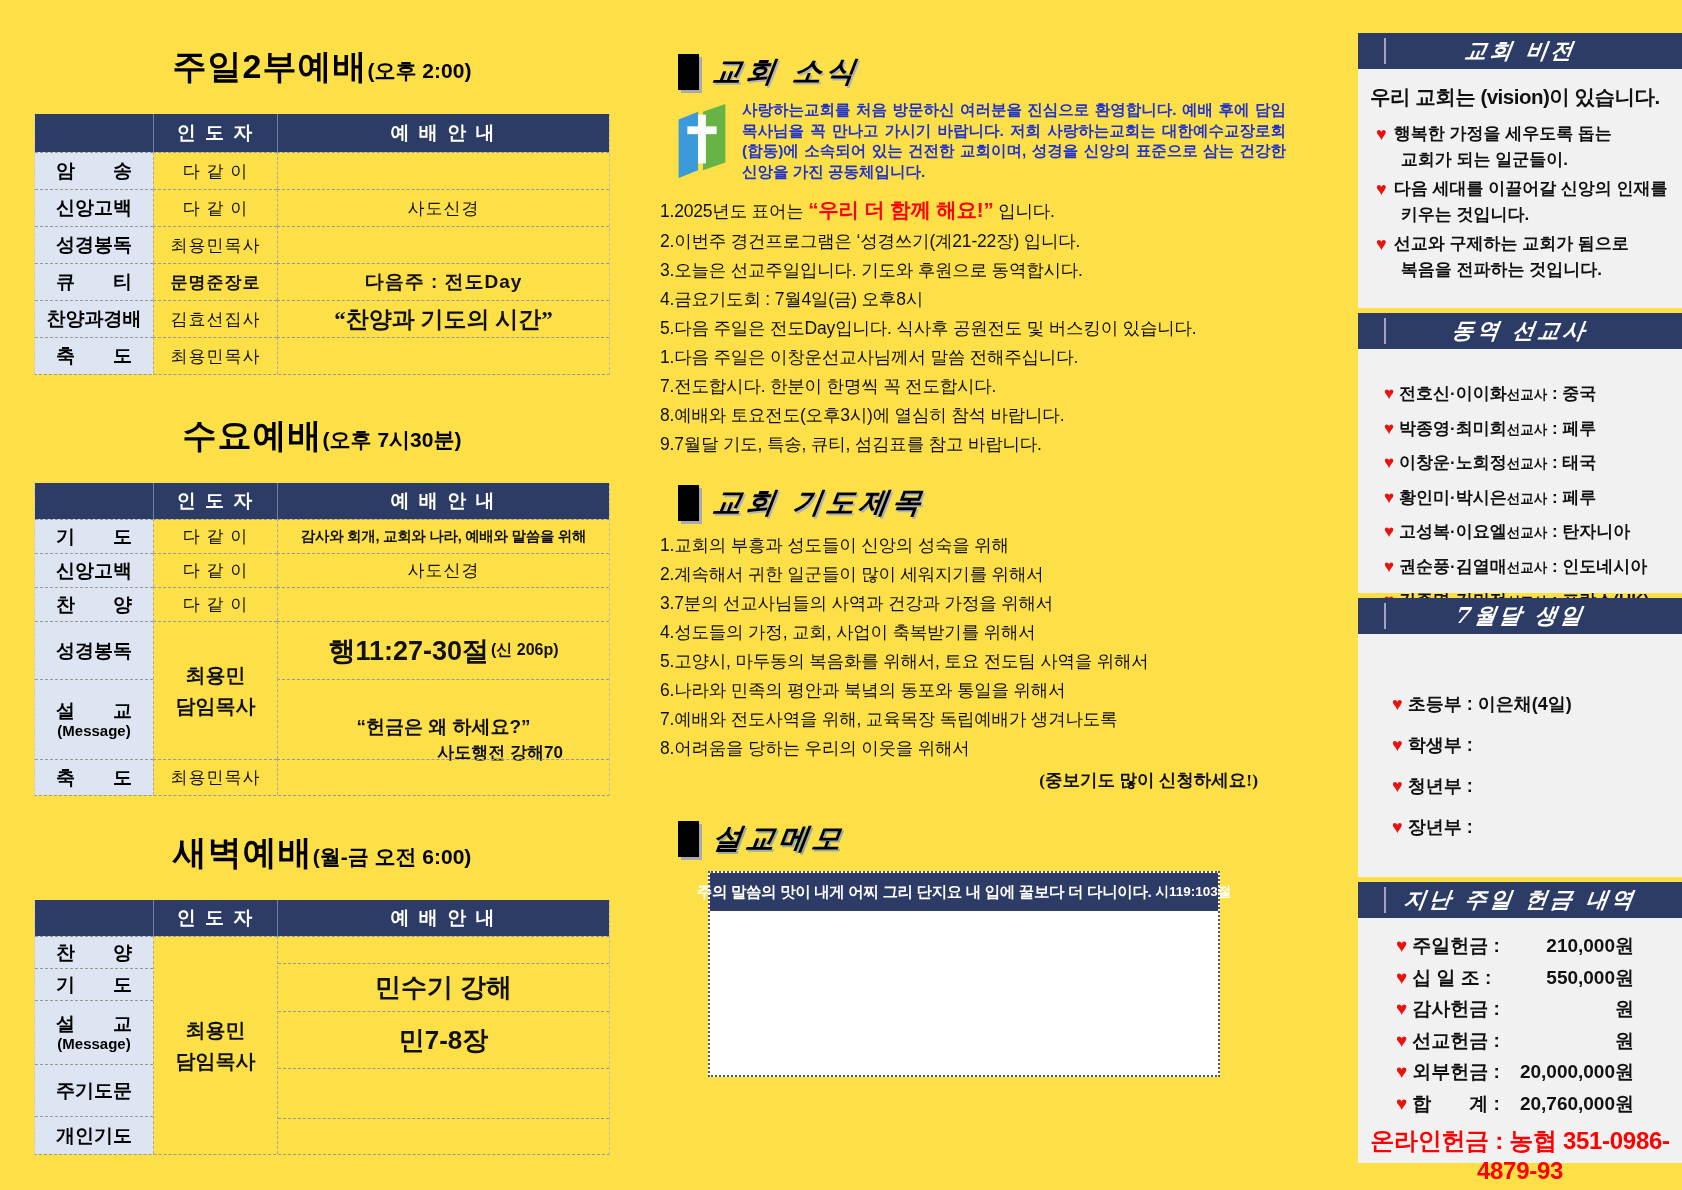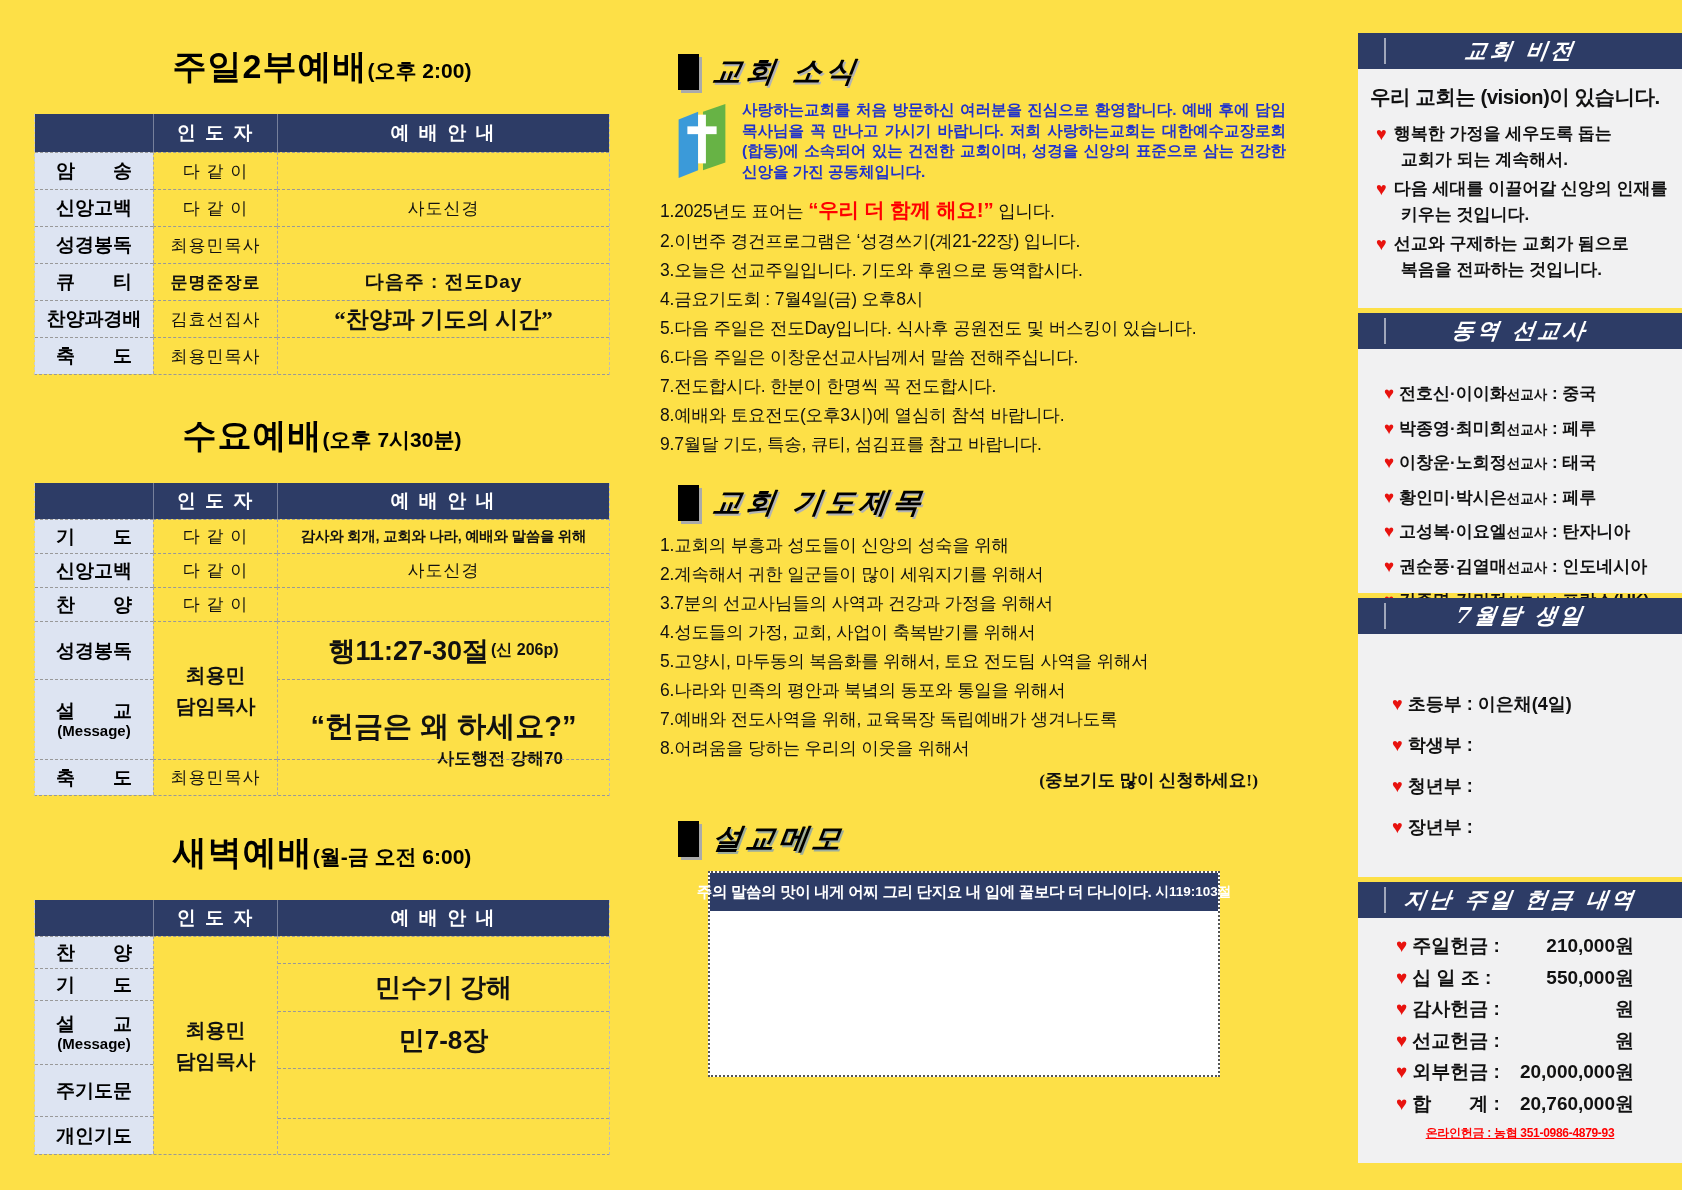--- a/index.html
+++ b/index.html
@@ -34,21 +34,21 @@
   .led.b { font-weight:bold; }
   .inf.b { font-weight:bold; font-size:19px; }
   .inf.small { font-size:14.5px; font-weight:bold; letter-spacing:-0.3px; }
   .inf.quote { font-family:"Liberation Serif",serif; font-size:23px; font-weight:bold; letter-spacing:0; }
   .merged-led { flex-direction:column; display:flex; align-items:center; justify-content:center;
                 border-top:1px dashed #999; border-left:1px dashed #aaa;
                 font-size:20px; font-weight:bold; line-height:1.55; }
   .inf.scripture { font-size:27px; font-weight:bold; letter-spacing:0; }
   .inf.scripture .ref { font-size:16px; margin-left:2px; }
   .inf.sermon { flex-direction:column; justify-content:center; letter-spacing:0; }
-  .sermon-quote { font-size:29px; font-weight:bold; line-height:1.15;margin-top:41px; }
+  .sermon-quote { font-size:19px; font-weight:bold; line-height:1.15;margin-top:41px; }
   .sermon-series { font-size:17px; font-weight:bold; align-self:flex-end; padding-right:46px; margin-top:3px; }
   .t3-info { grid-row:2/7; grid-column:3; display:flex; flex-direction:column;
              border-top:1px dashed #999; border-left:1px dashed #aaa; }
   .t3-info > div { display:flex; align-items:center; justify-content:center; }
   .t3-info .dv { border-top:1px dashed #999; }
   .t3i1 { height:26px; } .t3i2 { height:48px; font-size:26px; font-weight:bold; }
   .t3i3 { height:58px; font-size:26px; font-weight:bold; } .t3i4 { height:50px; } .t3i5 { height:36px; }
 
   
   .col-mid { position:absolute; left:660px; top:52px; width:626px; }
@@ -94,21 +94,21 @@
   .m-suffix { font-size:13.5px; }
 
   .p-birthdays { height:279px; }
   .bd-body { padding:50px 0 0 34px; }
   .bd-line { font-size:18px; font-weight:bold; line-height:41px; }
 
   .p-offering { height:281px; }
   .of-body { padding:12px 0 0 0; }
   .of-row { display:flex; font-size:19px; font-weight:bold; line-height:31.5px; padding:0 48px 0 38px; }
   .of-amount { margin-left:auto; }
-  .of-online { color:#f00; font-size:12px; font-weight:bold; text-align:center; margin-top:6px; letter-spacing:-0.3px;text-decoration:underline; }
+  .of-online { color:#f00; font-size:24px; font-weight:bold; text-align:center; margin-top:6px; letter-spacing:-0.3px; }
 </style>
 </head>
 <body>
 
 <div class="page">
 
   <div class="col-left">
 
     <div>
       <div class="svc-title">
@@ -241,21 +241,21 @@
     </div>
 
     <div class="news-list">
       <div class="li first">
         <span>1.2025년도 표어는 </span><span class="red-slogan">“우리 더 함께 해요!”</span><span> 입니다.</span>
       </div>
       <div class="li">2.이번주 경건프로그램은  ‘성경쓰기(계21-22장) 입니다.</div>
       <div class="li">3.오늘은 선교주일입니다. 기도와 후원으로 동역합시다.</div>
       <div class="li">4.금요기도회 : 7월4일(금) 오후8시</div>
       <div class="li">5.다음 주일은 전도Day입니다.  식사후 공원전도 및 버스킹이 있습니다.</div>
-      <div class="li">6.다음 주일은 이창운선교사님께서 말씀 전해주십니다.</div>
+      <div class="li">1.다음 주일은 이창운선교사님께서 말씀 전해주십니다.</div>
       <div class="li">7.전도합시다.  한분이 한명씩 꼭 전도합시다.</div>
       <div class="li">8.예배와 토요전도(오후3시)에 열심히 참석 바랍니다.</div>
       <div class="li">9.7월달 기도, 특송, 큐티, 섬김표를 참고 바랍니다.</div>
     </div>
 
     <div class="sec-head prayer-head">
       <span class="blk"></span>
       <span class="callig">교회 기도제목</span>
     </div>
     <div class="news-list">
@@ -287,21 +287,21 @@
     <div class="panel p-vision">
       <div class="p-head">
         <span class="callig-w">교회 비전</span>
       </div>
       <div class="vision-body">
         <div class="vision-intro">우리 교회는 (vision)이 있습니다.</div>
         <div class="v-item">
           <span class="heart">♥</span>
           <div>
               <div>행복한 가정을 세우도록 돕는</div>
-              <div class="v-l2">교회가 되는 계속해서.</div>
+              <div class="v-l2">교회가 되는 일군들이.</div>
             </div>
         </div>
         <div class="v-item">
           <span class="heart">♥</span>
           <div>
               <div>다음 세대를 이끌어갈 신앙의 인재를</div>
               <div class="v-l2">키우는 것입니다.</div>
             </div>
         </div>
         <div class="v-item">

